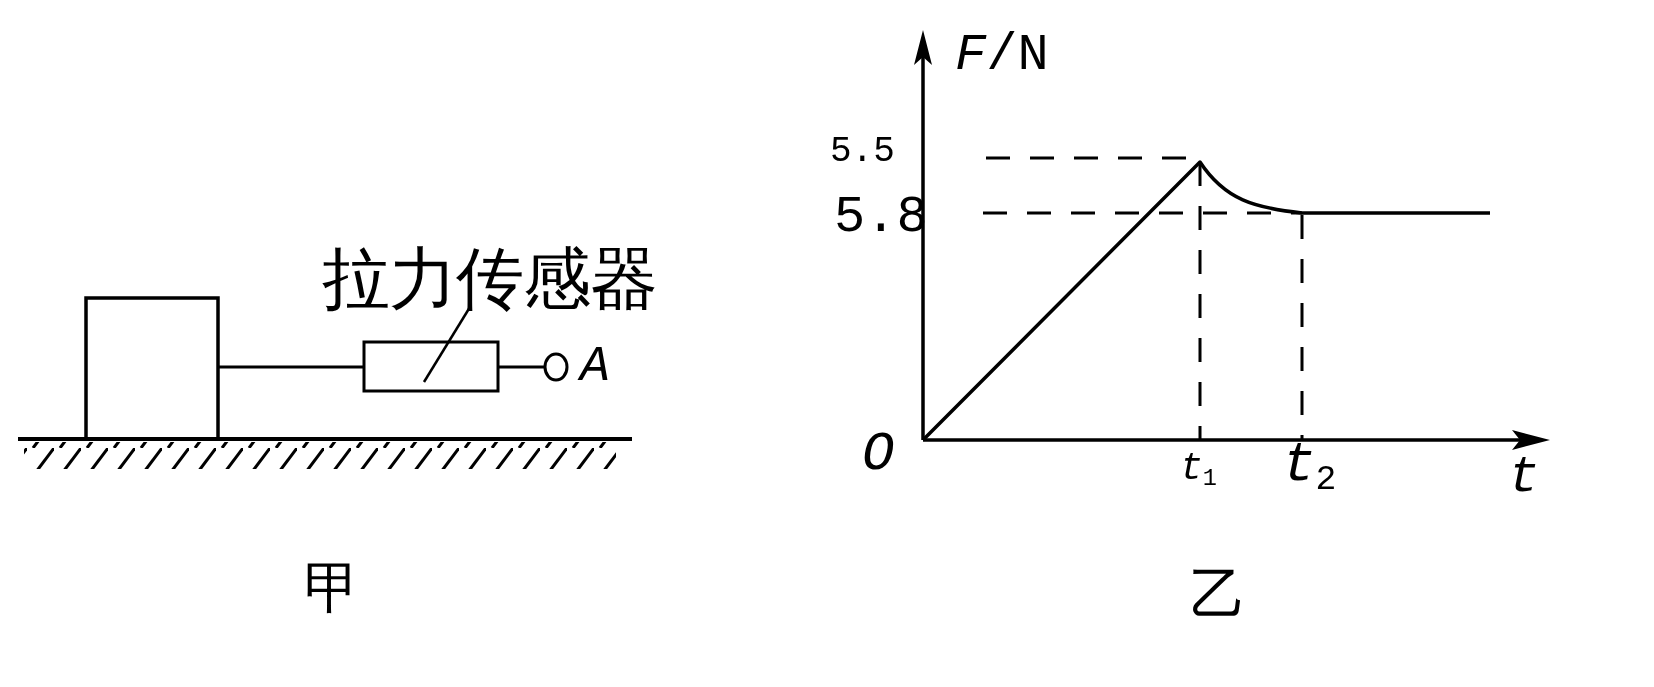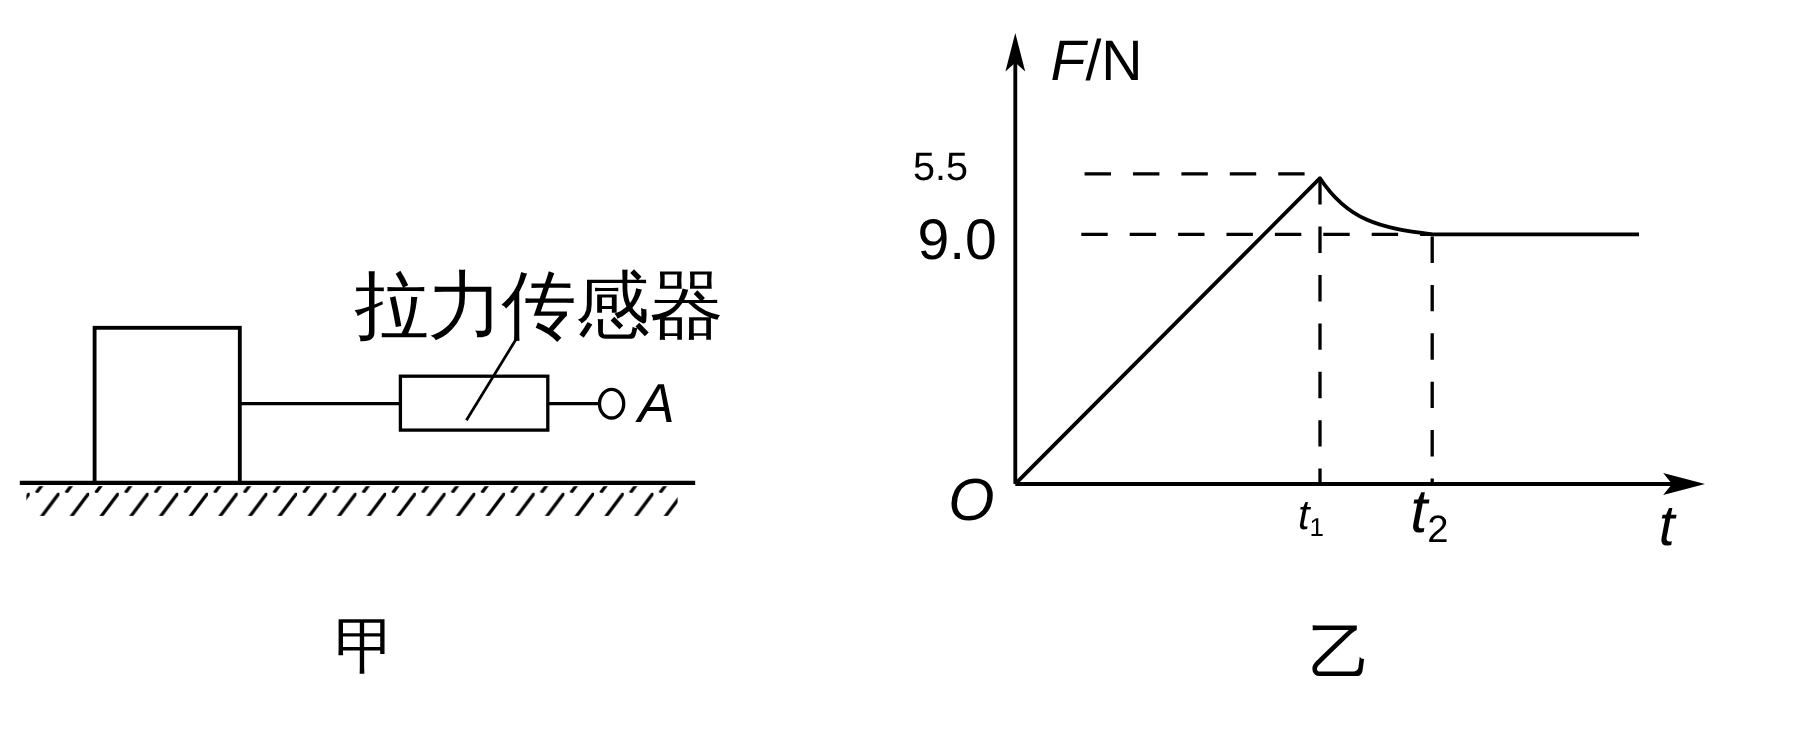--- a/index.html
+++ b/index.html
@@ -1,20 +1,20 @@
 <!DOCTYPE html>
 <html><head>
 <meta charset="utf-8">
 <style>
   html, body { margin:0; padding:0; background:#ffffff; }
   body { width:1654px; height:687px; position:relative; overflow:hidden;
          font-family:"DejaVu Serif","Liberation Serif",serif; color:#000; }
   svg { position:absolute; left:0; top:0; }
   .lbl { position:absolute; white-space:nowrap; line-height:1; color:#000; }
-  .serif { font-family:Liberation Sans, sans-serif; }
+  .serif { font-family:Liberation Mono, monospace; }
   .ital { font-style:italic; }
   .cjk { font-family:"DejaVu Sans","Liberation Sans",sans-serif; }
   sub { font-size:0.62em; font-style:normal; vertical-align:-0.25em; }
 </style>
 </head>
 <body>
 
 <svg width="1654" height="687" viewBox="0 0 1654 687">
   <defs>
     <pattern id="hatch" patternUnits="userSpaceOnUse" width="27" height="28">
@@ -57,21 +57,21 @@
 </svg>
 
 <div class="lbl cjk" style="left:322px; top:245px; font-size:68px; letter-spacing:-1px;">拉力传感器</div>
 <div class="lbl serif ital" style="left:580px; top:342px; font-size:50px;">A</div>
 <div class="lbl cjk" style="left:304px; top:560px; font-size:56px;">甲</div>
 
 <div class="lbl serif" style="left:955px; top:30px; font-size:52px;">
   <span class="ital">F</span><span>/N</span>
 </div>
 <div class="lbl serif" style="left:830px; top:134px; font-size:36px;">5.5</div>
-<div class="lbl serif" style="left:834px; top:192px; font-size:52px;">9.0</div>
+<div class="lbl serif" style="left:834px; top:192px; font-size:52px;">5.8</div>
 <div class="lbl serif ital" style="left:862px; top:428px; font-size:54px;">O</div>
 <div class="lbl serif" style="left:1180px; top:450px; font-size:38px;">
   <span class="ital">t</span><sub>1</sub>
 </div>
 <div class="lbl serif" style="left:1282px; top:437px; font-size:56px;">
   <span class="ital">t</span><sub>2</sub>
 </div>
 <div class="lbl serif ital" style="left:1508px; top:452px; font-size:52px;">t</div>
 <div class="lbl cjk" style="left:1190px; top:566px; font-size:56px;">乙</div>
 

